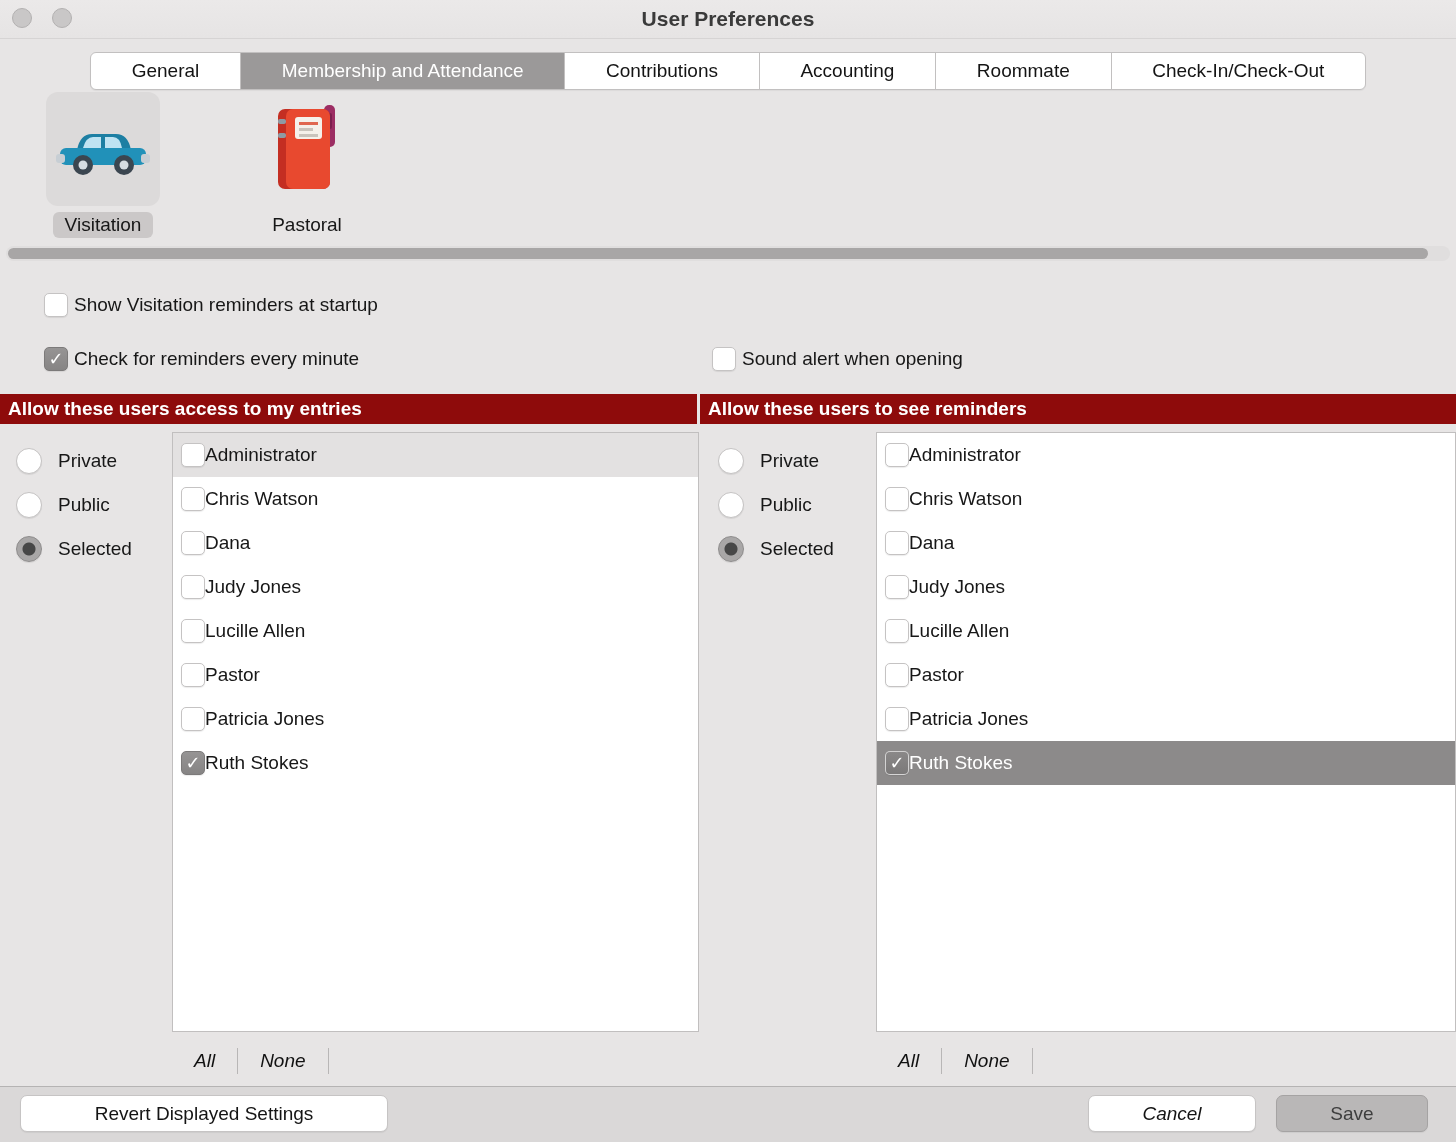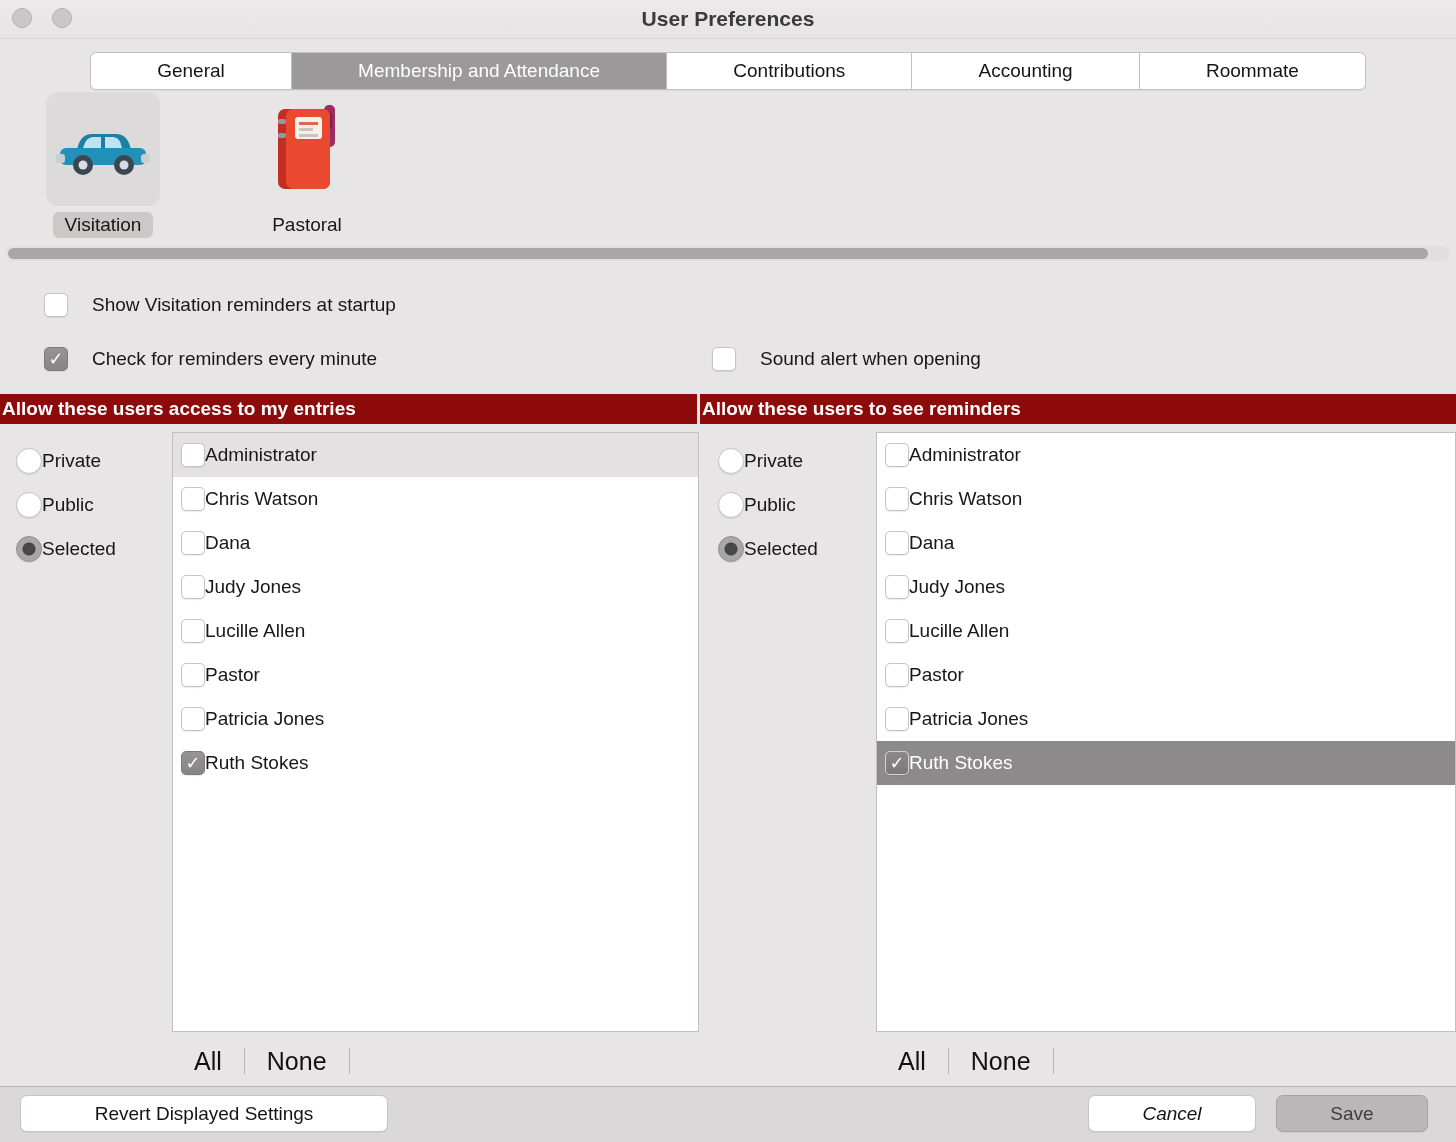--- a/index.html
+++ b/index.html
@@ -32,52 +32,52 @@
   .icon-box{width:114px;height:114px;border-radius:12px;display:flex;align-items:center;justify-content:center;margin:0 auto;}
   .icon-box.selected{background:#dcdada;}
   .tb-label{display:inline-block;margin-top:6px;font-size:19px;padding:2px 12px;border-radius:6px;}
   .tb-label.selected{background:#cbc8c8;}
 
   
   .hscroll{position:absolute;left:6px;top:246px;width:1444px;height:15px;background:#e0dede;border-radius:8px;}
   .hscroll .thumb{position:absolute;left:2px;top:2px;height:11px;width:1420px;background:#a8a6a6;border-radius:6px;}
 
   
-  .opt-row{position:absolute;display:flex;align-items:center;gap:24px;height:26px;}
+  .opt-row{position:absolute;display:flex;align-items:center;gap:6px;height:26px;}
   .opt-label{font-size:19px;}
 
   .checkbox{width:24px;height:24px;border-radius:5px;background:#fff;border:1px solid #c5c3c3;
     box-sizing:border-box;box-shadow:0 1px 1px rgba(0,0,0,.08);display:inline-flex;align-items:center;justify-content:center;flex:none;}
   .checkbox.checked{background:linear-gradient(var(--control-active,#969494),#868484);border-color:#7c7a7a;}
   .checkbox.checked::after{content:"✓";color:#fff;font-size:18px;font-weight:bold;line-height:1;}
 
   
   .sec-header{position:absolute;top:394px;height:30px;line-height:30px;background:var(--header-bar,#8e0b0b);
-    color:#fff;font-weight:bold;font-size:19px;padding-left:2px;box-sizing:border-box;}
+    color:#fff;font-weight:bold;font-size:19px;padding-left:8px;box-sizing:border-box;}
 
   
   .radio-col{position:absolute;top:448px;}
-  .radio-row{display:flex;align-items:center;height:26px;margin-bottom:18px;}
+  .radio-row{display:flex;align-items:center;gap:16px;height:26px;margin-bottom:18px;}
   .radio{width:26px;height:26px;border-radius:50%;background:#fff;border:1px solid #c5c3c3;
     box-sizing:border-box;box-shadow:0 1px 1px rgba(0,0,0,.08);flex:none;}
   .radio.selected{background:radial-gradient(circle at 50% 50%, #474747 0 6px, #a9a7a7 7px);border-color:#8d8b8b;}
   .radio-label{font-size:19px;}
 
   
   .user-list{position:absolute;top:432px;height:600px;background:#fff;border:1px solid #c1bfbf;box-sizing:border-box;overflow:hidden;}
   .user-row{display:flex;align-items:center;height:44px;padding:0 0 0 8px;}
   .user-row.hl-light{background:var(--row-highlight-light,#e3e1e1);}
   .user-row.hl-dark{background:var(--row-highlight-dark,#8c8a8a);}
   .user-row.hl-dark .user-name{color:#fff;}
   .user-row.hl-dark .checkbox.checked{background:linear-gradient(#8a8888,#7b7979);border-color:rgba(255,255,255,.65);}
   .user-name{font-size:19px;}
 
   
   .listbtns{position:absolute;top:1046px;display:flex;align-items:center;height:30px;}
-  .txtbtn{font-size:25px;background:transparent;border:none;padding:0 22px;color:#111;font-family:inherit;cursor:default;}
+  .txtbtn{font-size:19px;background:transparent;border:none;padding:0 22px;color:#111;font-family:inherit;cursor:default;font-style:italic;}
   .vdiv{width:1px;height:26px;background:#b8b6b6;}
 
   
   .footer{position:absolute;left:0;top:1086px;width:1456px;height:56px;background:#dad8d8;border-top:1px solid #b5b3b3;box-sizing:border-box;}
   .btn{position:absolute;top:8px;height:37px;border-radius:7px;font-size:19px;font-family:inherit;
     background:#fff;border:1px solid #c6c4c4;color:#141414;box-shadow:0 1px 1px rgba(0,0,0,.06);cursor:default;}
   .btn.revert{left:20px;width:368px;}
   .btn.cancel{left:1088px;width:168px;font-style:italic;}
   .btn.save{left:1276px;width:152px;background:#b9b7b7;border-color:#a5a3a3;color:#3e3e3e;text-align:center;}
 </style>
@@ -93,20 +93,21 @@
     </div>
     <div class="win-title">User Preferences</div>
   </div>
 
   <div class="tabbar" id="tabbar">
       <div class="tab">General</div>
       <div class="tab selected">Membership and Attendance</div>
       <div class="tab">Contributions</div>
       <div class="tab">Accounting</div>
       <div class="tab">Roommate</div>
+      <div class="tab">Check-In/Check-Out</div>
     </div>
 
   <div class="tb-item" style="left:40px;top:92px;width:126px;">
     <div class="icon-box selected">
       <svg width="96" height="66" viewBox="0 0 96 66">
         <path d="M22 34 q3 -16 15 -16 h24 q12 0 15 16 z" fill="#1d7fa3"></path>
         <path d="M28 32 q3 -11 10 -11 h8 v11 z" fill="#bfe3f2"></path>
         <path d="M50 21 h8 q7 0 9 11 h-17 z" fill="#bfe3f2"></path>
         <rect x="5" y="32" width="86" height="17" rx="6" fill="#2191b9"></rect>
         <rect x="1" y="38" width="9" height="9" rx="3" fill="#c7ced4"></rect>

